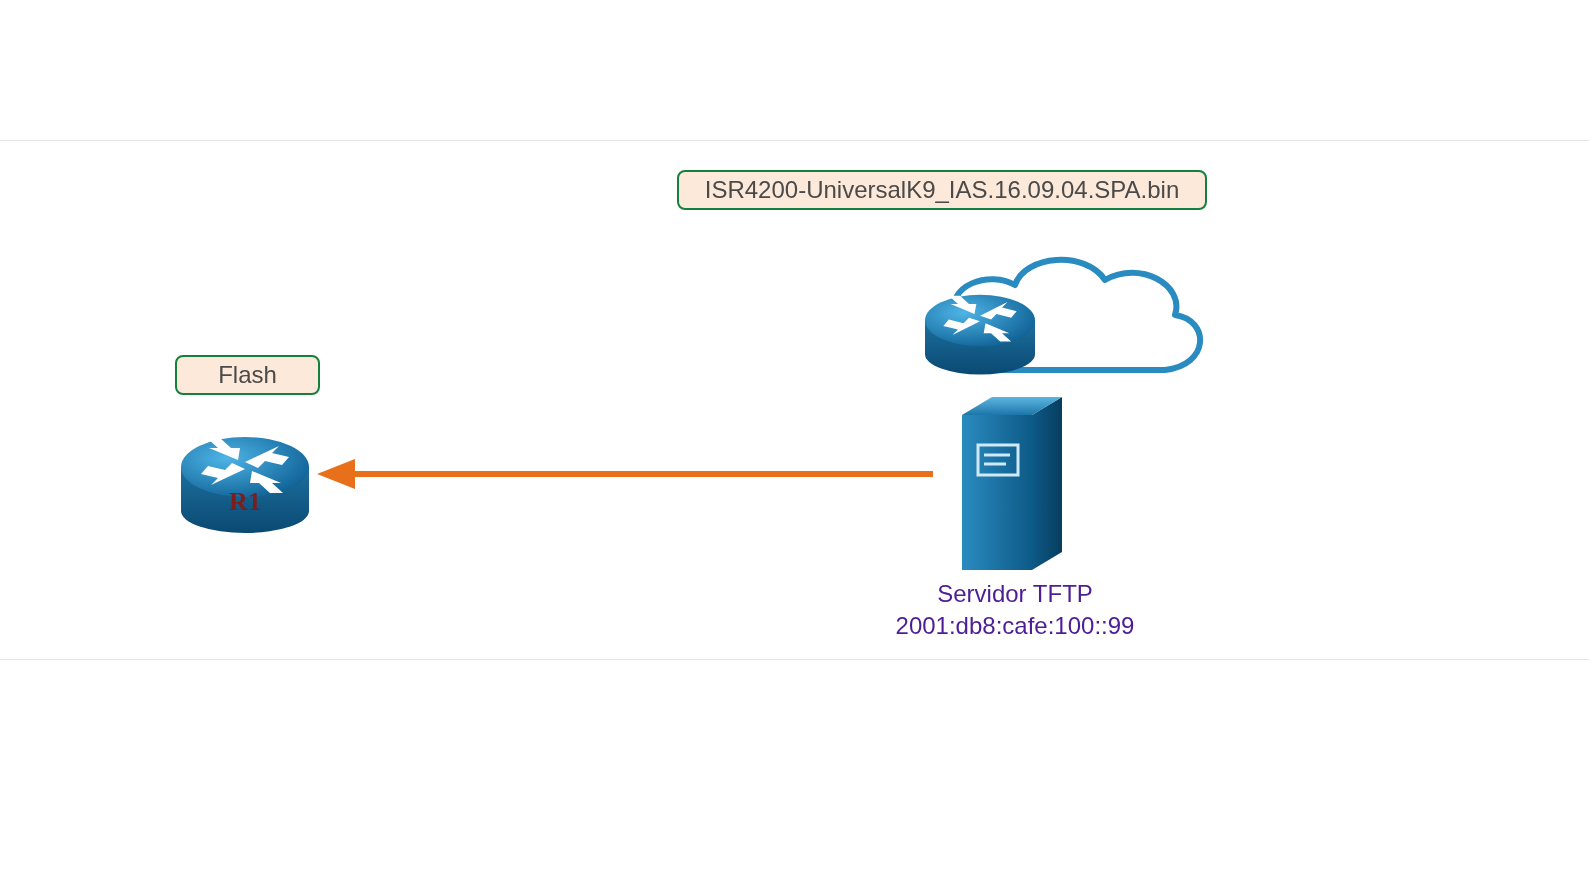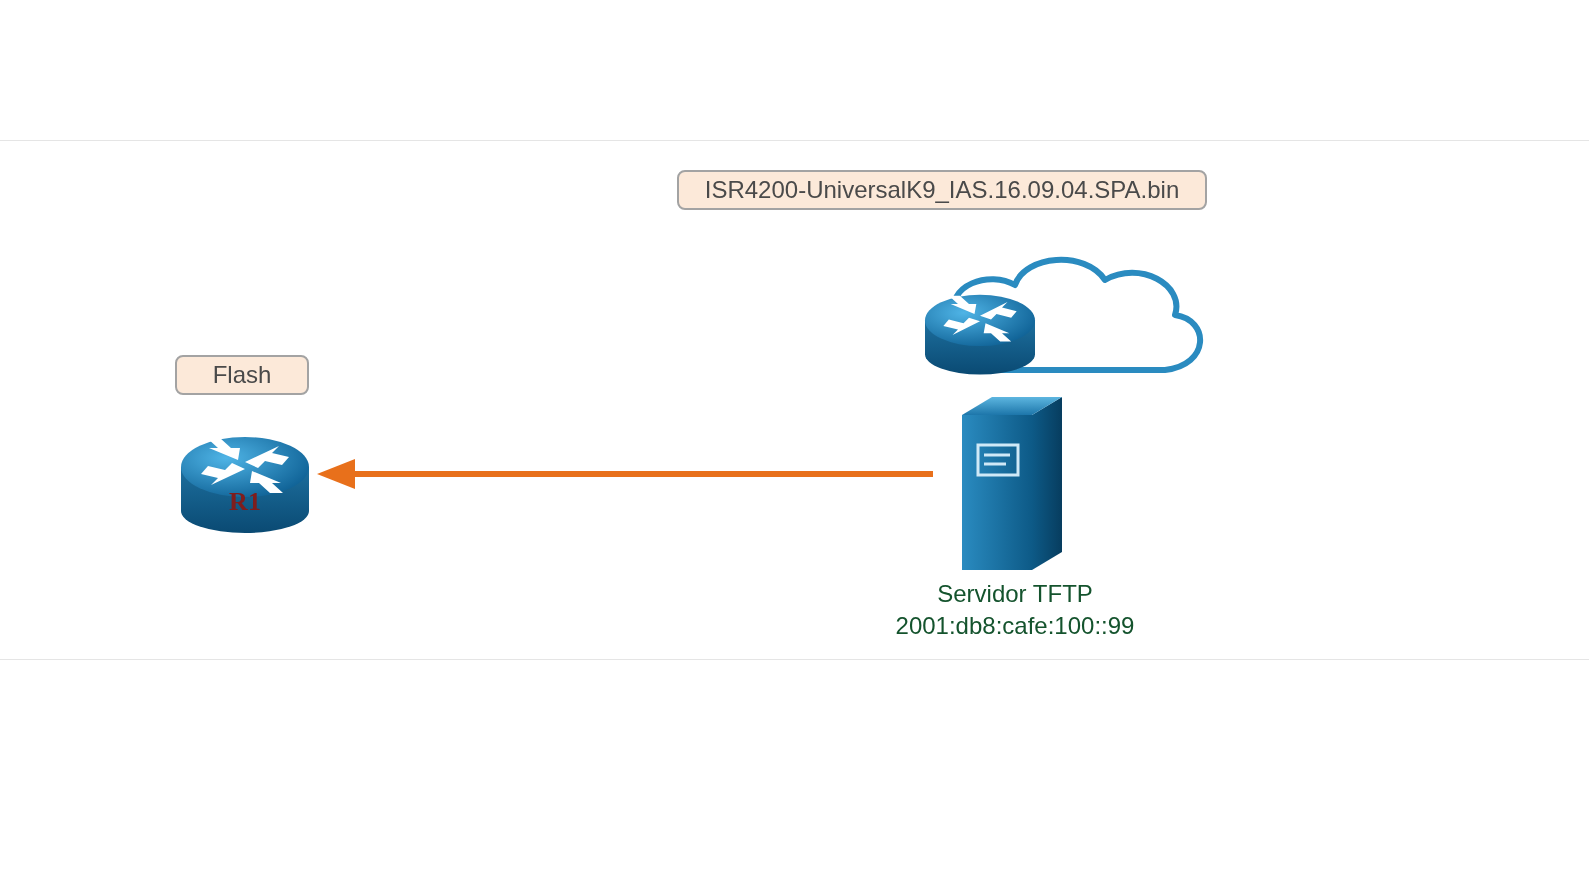--- a/index.html
+++ b/index.html
@@ -16,28 +16,28 @@
       top: 140px;
       width: 100%;
       height: 520px;
       border-top: 1px solid #e5e5e5;
       border-bottom: 1px solid #e5e5e5;
       background: #fff;
     }
     .label-pill {
       position: absolute;
       background: #fce9d9;
-      border: 2px solid #a3a3a3;
+      border: 2px solid #15803d;
       border-radius: 8px;
       padding: 4px 18px;
       font-size: 24px;
       color: #4a4a4a;
       text-align: center;
     }
-    .label-flash { left: 175px; top: 355px; width: 134px; }
+    .label-flash { left: 175px; top: 355px; width: 145px; }
     .label-file  { left: 677px; top: 170px; width: 530px; }
     .router {
       position: absolute;
       width: 140px;
       height: 120px;
     }
     .router-r1 { left: 175px; top: 415px; }
     .router-cloud { left: 915px; top: 270px; width: 130px; height: 110px; }
     .router-svg { width: 100%; height: 100%; }
     .router-label {
@@ -51,21 +51,21 @@
     }
     .cloud { position: absolute; left: 905px; top: 235px; width: 320px; height: 175px; }
     .server { position: absolute; left: 952px; top: 385px; width: 120px; height: 190px; }
     .server-caption {
       position: absolute;
       left: 820px;
       top: 578px;
       width: 390px;
       text-align: center;
       font-size: 24px;
-      color: #14532d;
+      color: #4c1d95;
       line-height: 1.35;
     }
     .arrow { position: absolute; left: 315px; top: 455px; width: 620px; height: 38px; }
   </style>
 </head>
 <body>
 
 <div class="diagram-area"></div>
 
 <div class="label-pill label-flash">

